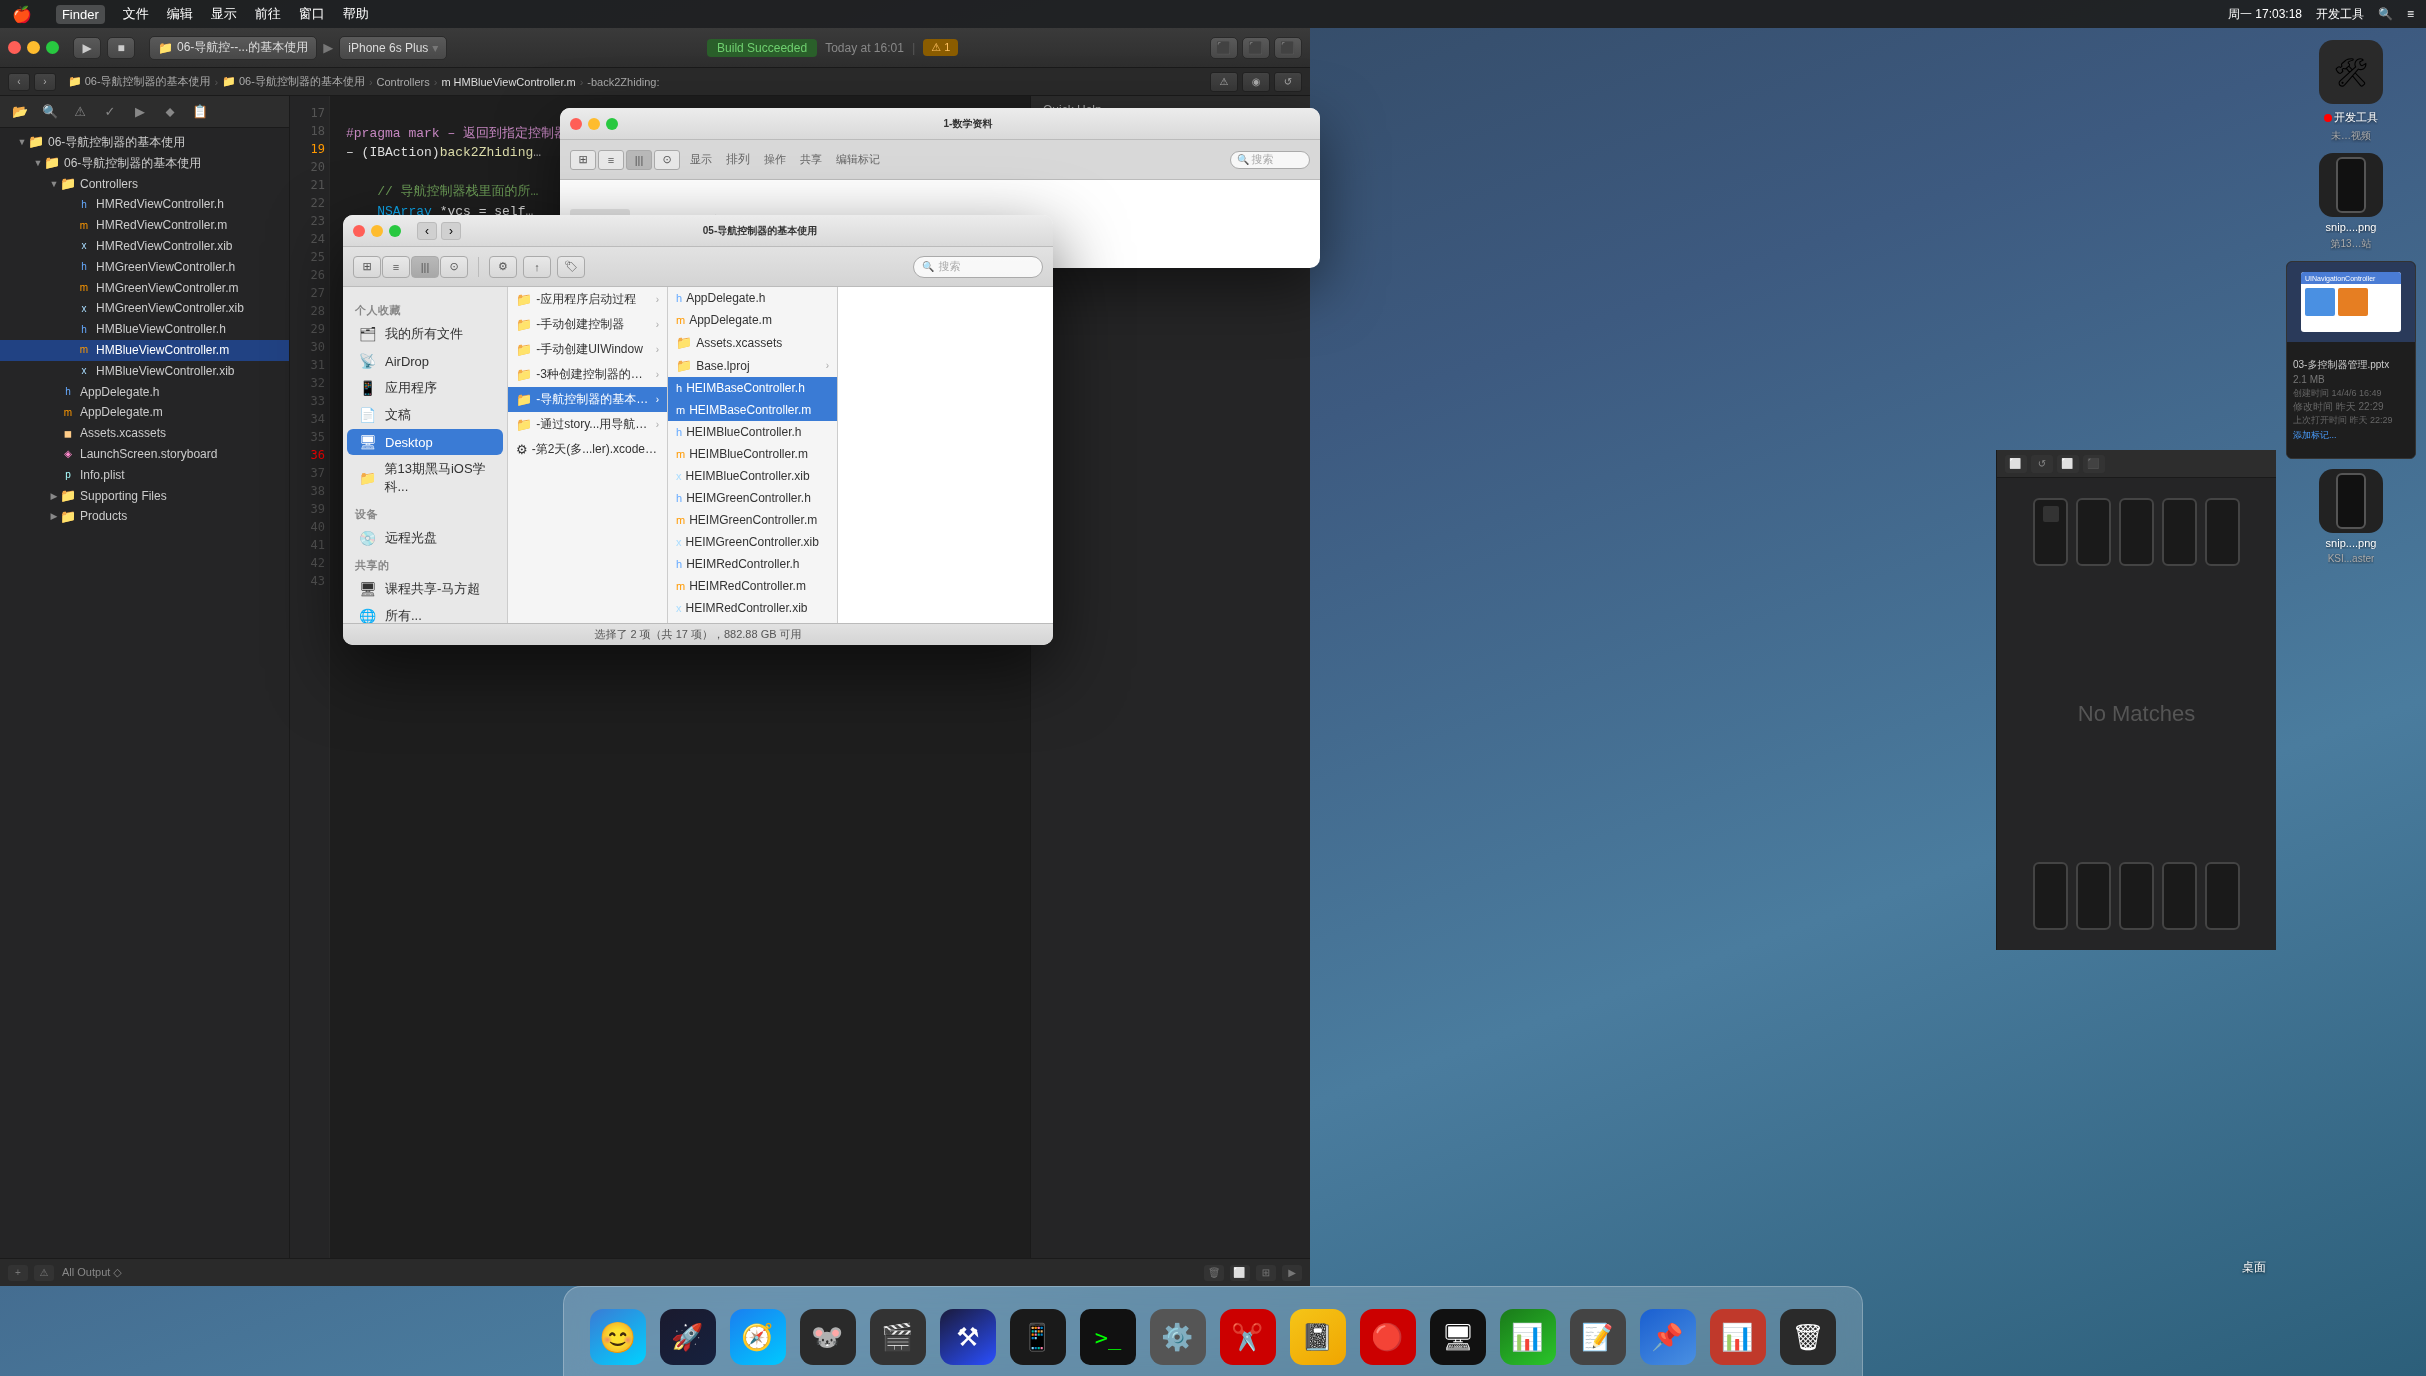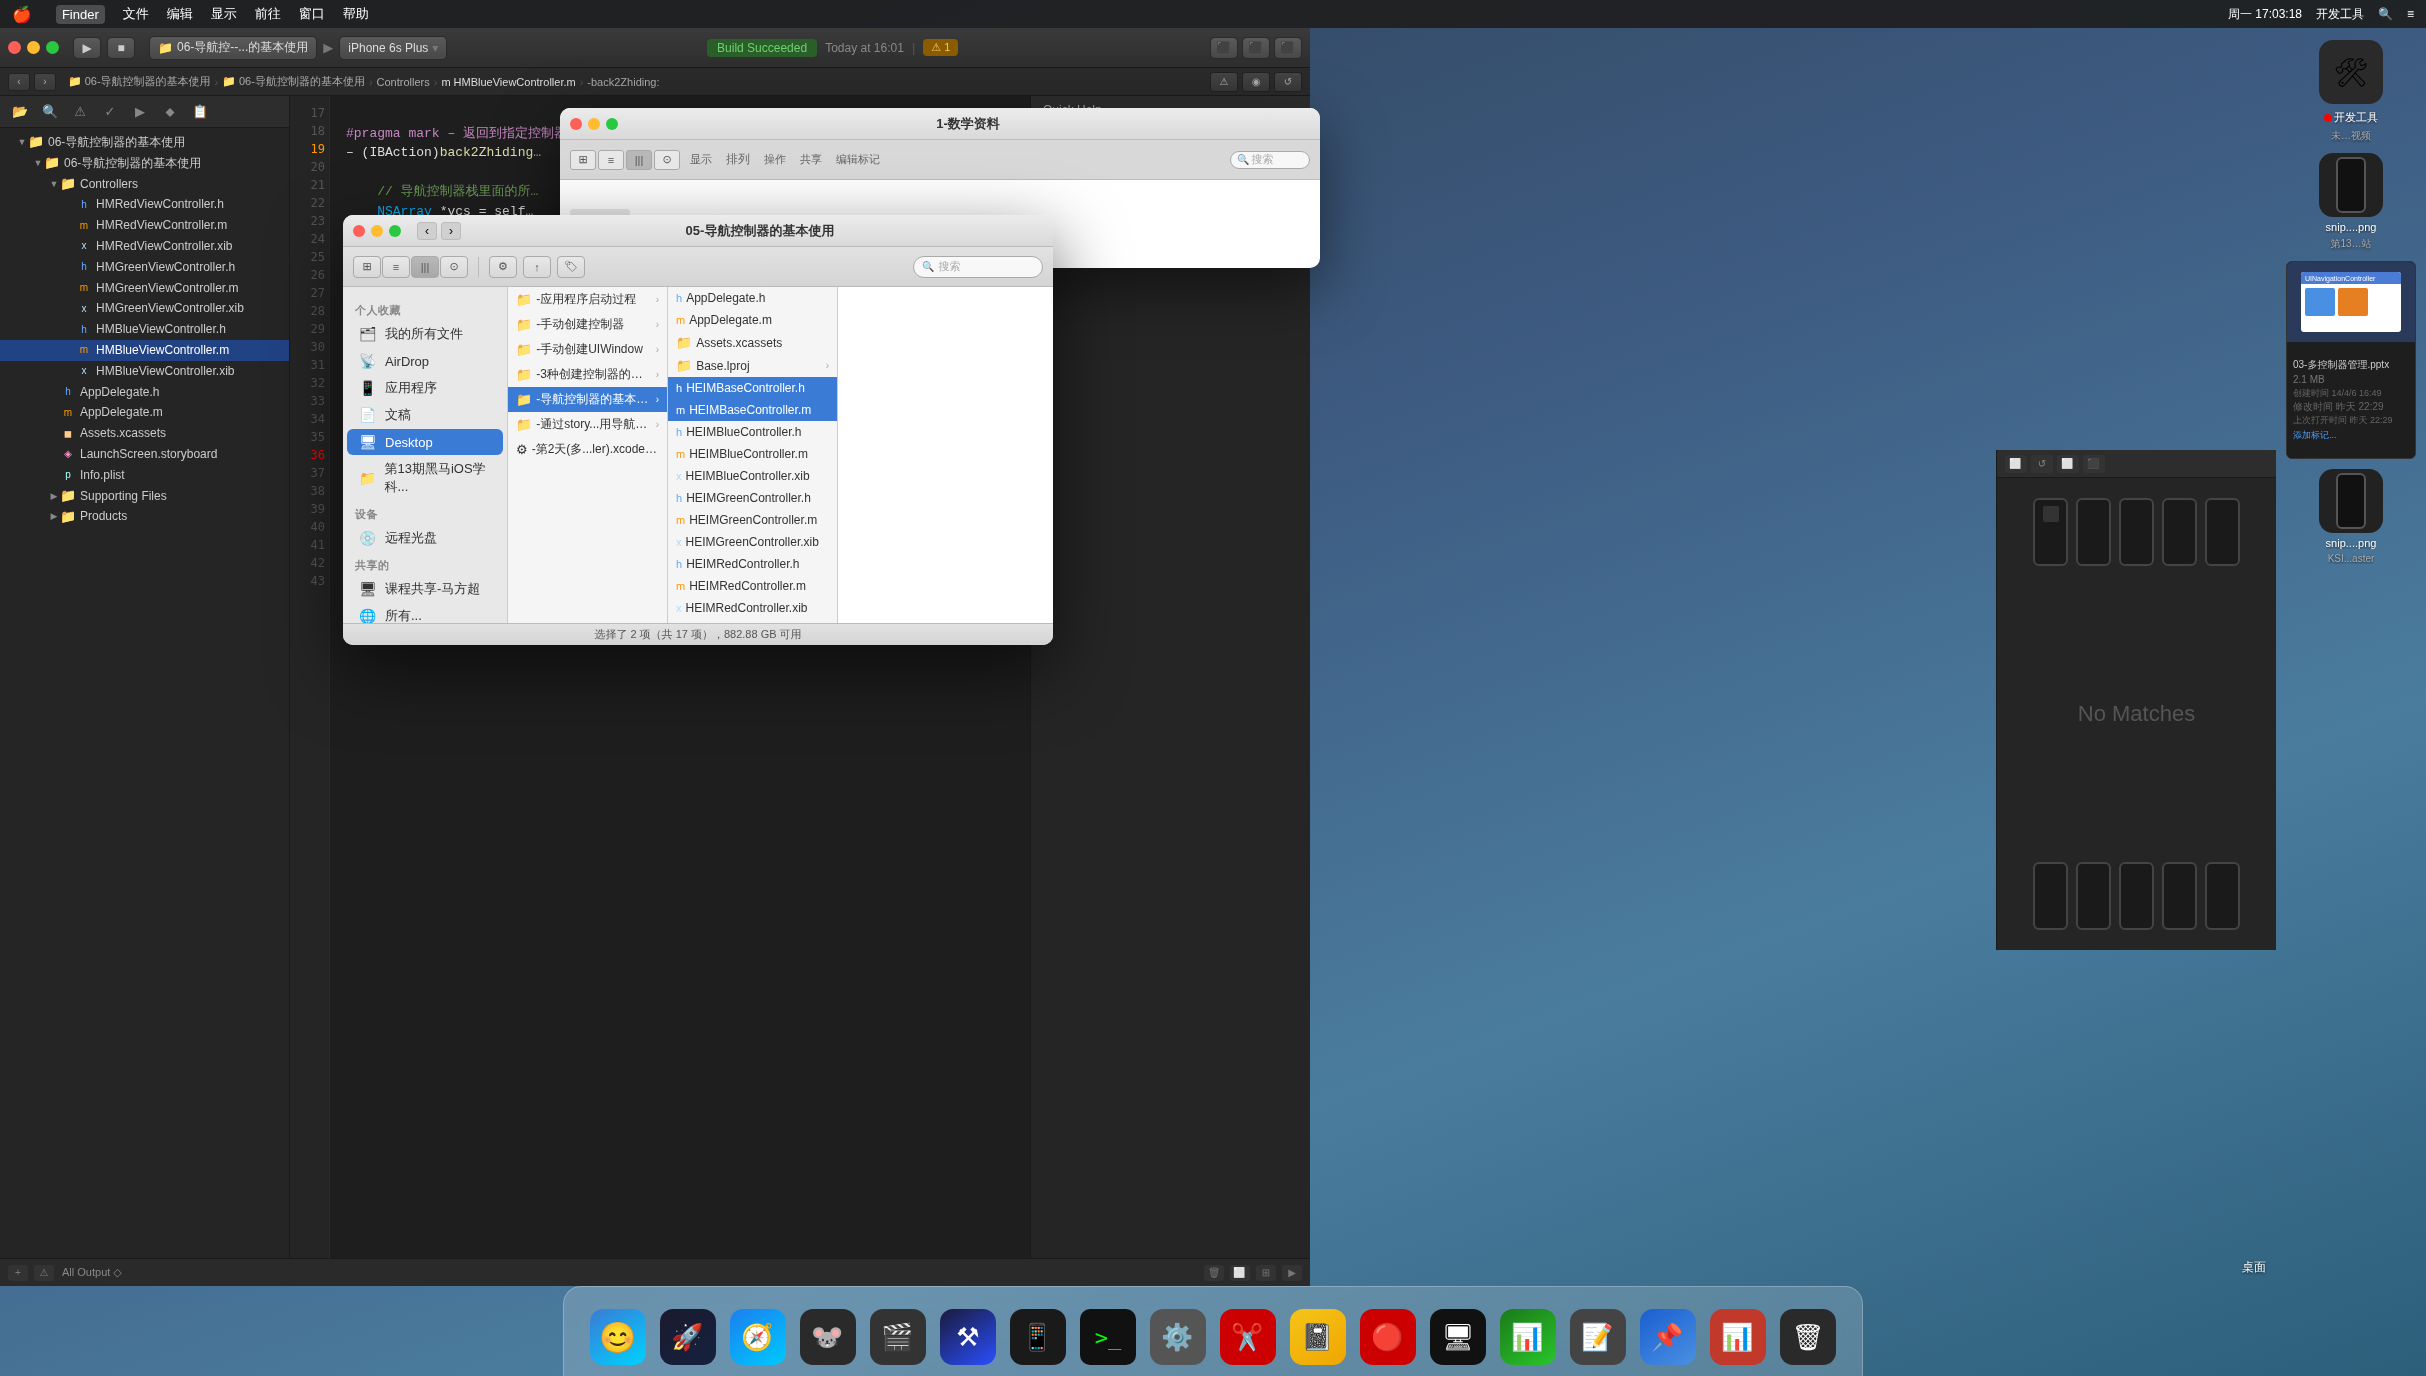--- a/index.html
+++ b/index.html
@@ -492,21 +492,21 @@
       display: flex;
       align-items: center;
       padding: 0 10px;
       gap: 8px;
       border-bottom: 1px solid #bbb;
       flex-shrink: 0;
     }
     .finder-title-text {
       flex: 1;
       text-align: center;
-      font-size: 13px;
+      font-size: 10px;
       color: #333;
       font-weight: 600;
     }
     .finder-toolbar {
       height: 40px;
       background: linear-gradient(180deg, #e2e2e2 0%, #d4d4d4 100%);
       display: flex;
       align-items: center;
       padding: 0 10px;
       gap: 6px;

